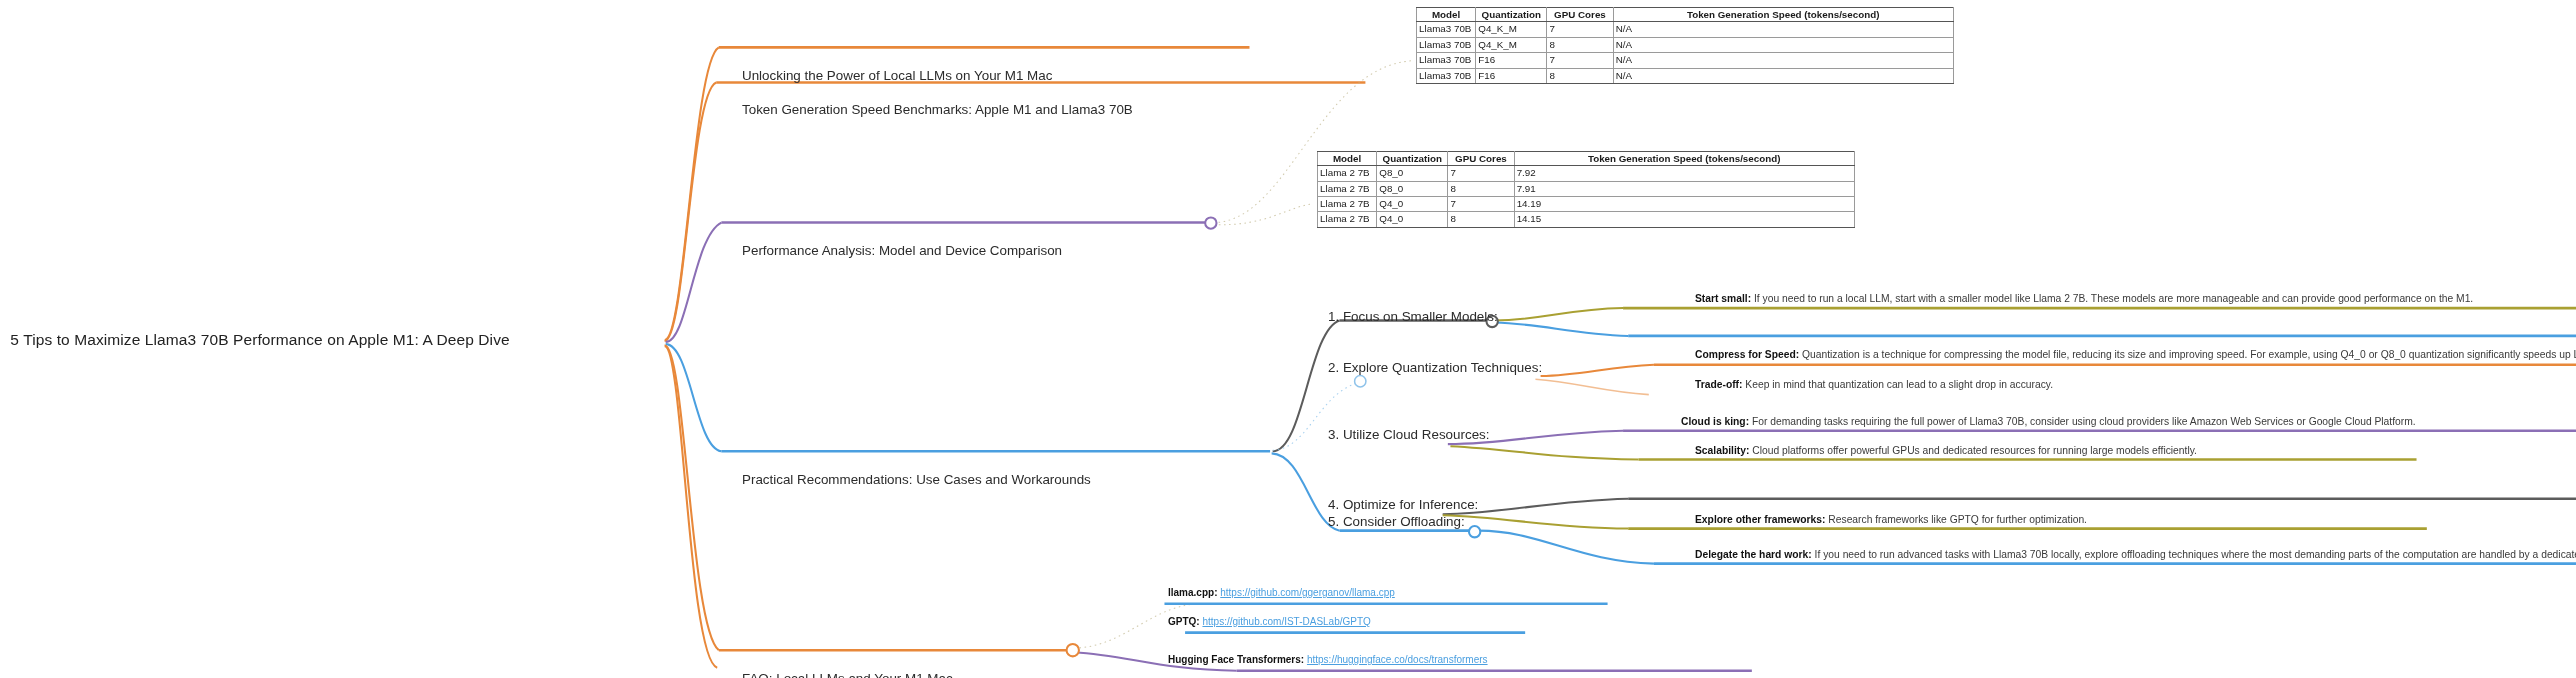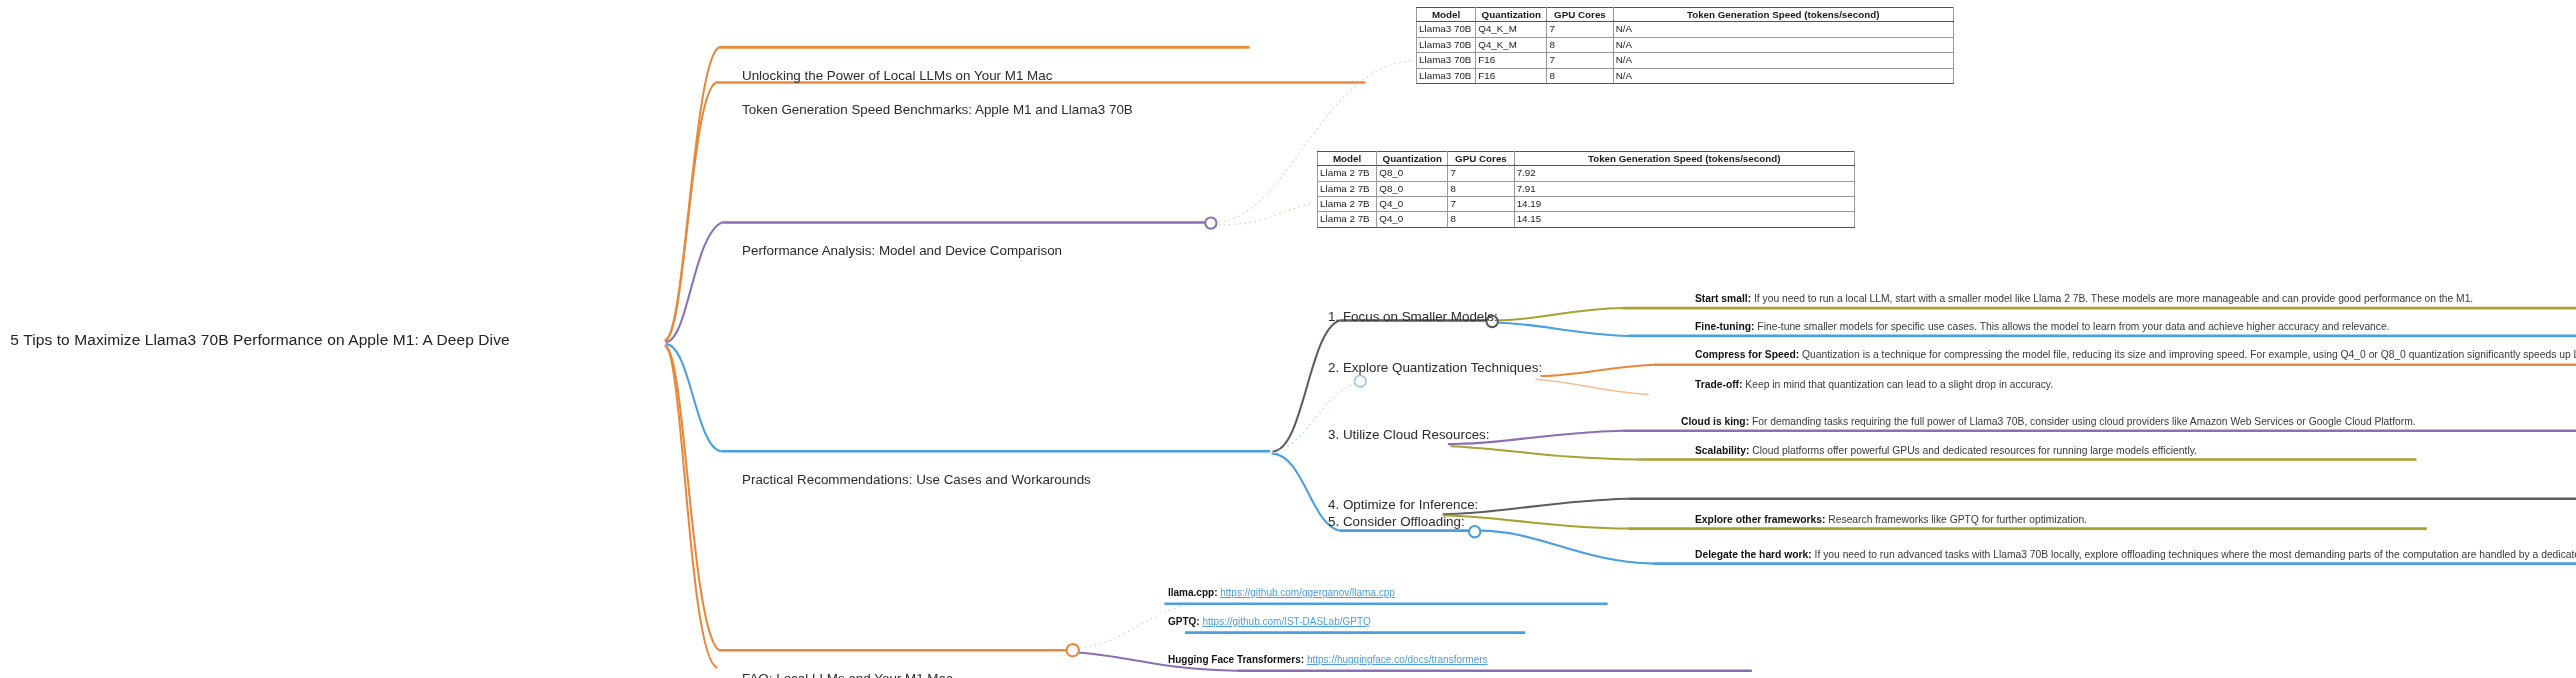--- a/index.html
+++ b/index.html
@@ -274,23 +274,20 @@
   <div class="node sub" style="left:1328px; top:428px;">3. Utilize Cloud Resources:</div>
 
   <div class="node sub" style="left:1328px; top:498px;">4. Optimize for Inference:</div>
 
   <div class="node sub" style="left:1328px; top:515px;">5. Consider Offloading:</div>
 
   <div class="node leaf" style="left:1695px; top:294px;">
     <b>Start small:</b><span class="body"> If you need to run a local LLM, start with a smaller model like Llama 2 7B. These models are more manageable and can provide good performance on the M1.</span>
   </div>
 
-  <div class="node leaf" style="left:1695px; top:322px;">
-    <b>Fine-tuning:</b><span class="body"> Fine-tune smaller models for specific use cases. This allows the model to learn from your data and achieve higher accuracy and relevance.</span>
-  </div>
 
   <div class="node leaf" style="left:1695px; top:350px;">
     <b>Compress for Speed:</b><span class="body"> Quantization is a technique for compressing the model file, reducing its size and improving speed. For example, using Q4_0 or Q8_0 quantization significantly speeds up Llama 2 7B on the M1 compared to F16.</span>
   </div>
 
   <div class="node leaf" style="left:1695px; top:380px;">
     <b>Trade-off:</b><span class="body"> Keep in mind that quantization can lead to a slight drop in accuracy.</span>
   </div>
 
   <div class="node leaf" style="left:1681px; top:417px;">

